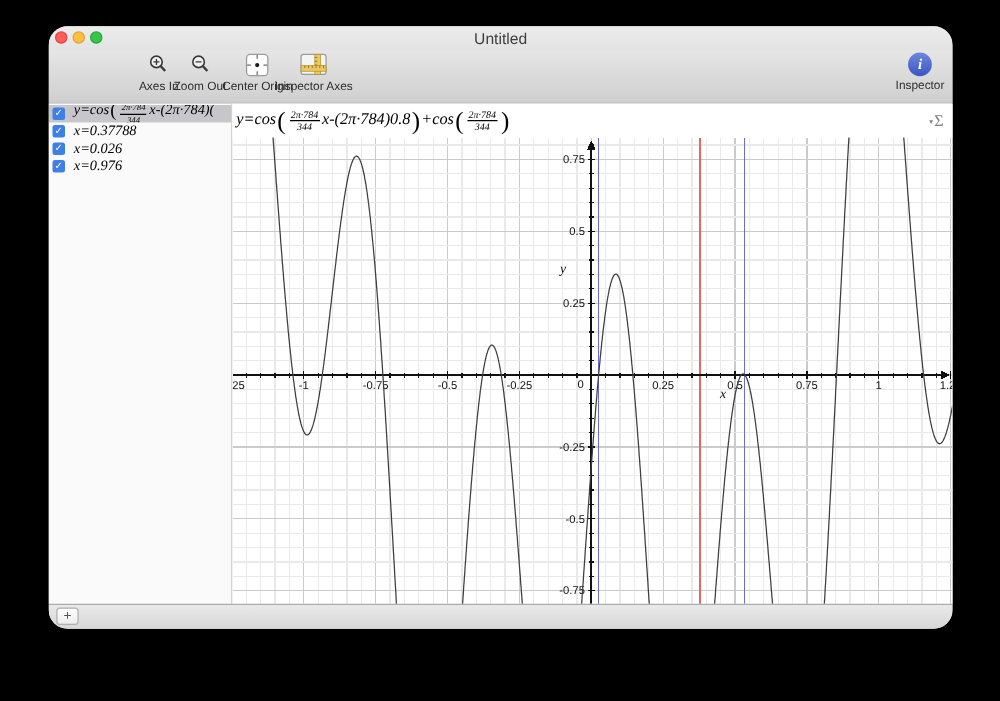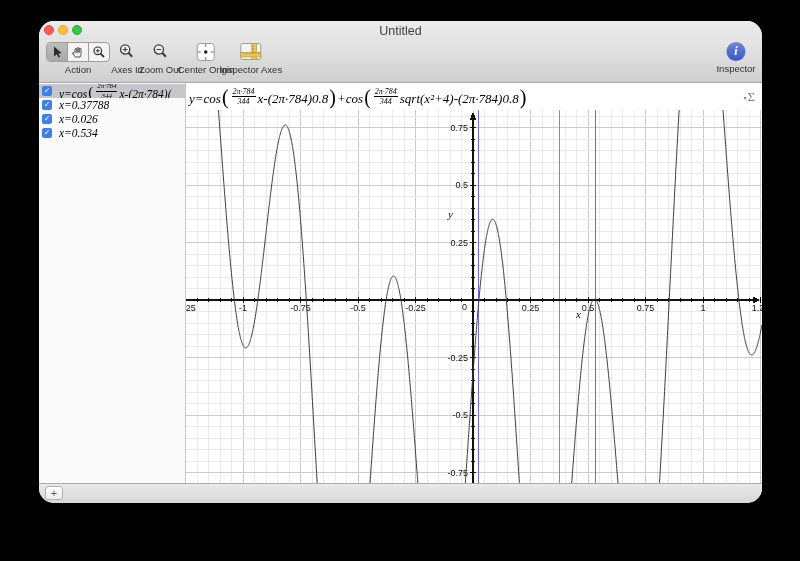--- a/index.html
+++ b/index.html
@@ -32,21 +32,21 @@
      font:italic bold 12px/19px "Liberation Serif",serif;text-align:center;}
   
   .content{position:absolute;left:0;top:62px;width:100%;height:400px;background:#fff;}
   .sidebar{position:absolute;left:0;top:0;width:147px;height:100%;background:#fafafa;
            border-right:1px solid #c6c6c6;box-sizing:border-box;overflow:hidden;}
   .eqrow{position:relative;height:14px;display:flex;align-items:center;white-space:nowrap;overflow:hidden;}
   .eqrow.selected{background:#c7c7cb;}
   .cbx{width:10px;height:10px;border-radius:2px;background:#3f7fe8;margin:0 7px 0 3px;flex:none;
        color:#fff;font-size:8px;line-height:10px;text-align:center;}
   
-  .math{display:flex;align-items:flex-end;}
+  .math{display:flex;align-items:flex-start;}
   .mtext{font:italic 13px "Liberation Serif",serif;color:#000;white-space:pre;}
   .mparen{font:normal 20px/1 "Liberation Serif",serif;color:#000;margin:0 1px;}
   .mfrac{display:inline-block;text-align:center;font:italic 8px/1.15 "Liberation Serif",serif;margin:0 2px;}
   .mnum{display:block;border-bottom:1px solid #000;padding:0 1px;}
   .mden{display:block;}
   .small .mtext{font-size:11.5px;}
   .small .mparen{font-size:15px;}
   .small .mfrac{font-size:7px;}
   
   .graphpane{position:absolute;left:147px;top:0;width:576px;height:100%;background:#fff;}
@@ -72,46 +72,20 @@
     <div class="traffic">
       <span class="tl red"></span>
       <span class="tl yellow"></span>
       <span class="tl green"></span>
     </div>
     <div class="title">Untitled</div>
   </div>
 
   <div class="toolbar">
 
-    <div class="tb-item" style="left:39px;">
-      <div class="segctl">
-        <span class="seg selected">
-          <svg width="14" height="14">
-            <polygon points="4,1.5 4,11.5 6.8,9.2 8.5,12.6 10.1,11.8 8.4,8.6 11.8,8.2" fill="#2c2c2c"></polygon>
-          </svg>
-        </span>
-        <span class="seg">
-          <svg width="14" height="14">
-            <g stroke="#4a4a4a" stroke-width="1" fill="#f2f2f2">
-              <path d="M4,8 V4.6 a1,1 0 0 1 2,0 V8 M6,7 V3.6 a1,1 0 0 1 2,0 V8 M8,7 V4.2 a1,1 0 0 1 2,0 V8.4"></path>
-              <path d="M3.4,8.2 q-1.6-1.2-2-0.2 q2,2.6 3,4 h4.6 q1.4-1.6 1-3.6"></path>
-            </g>
-          </svg>
-        </span>
-        <span class="seg">
-          <svg width="14" height="14">
-            <circle cx="5.8" cy="5.8" r="3.8" fill="none" stroke="#333" stroke-width="1.2"></circle>
-            <line x1="8.6" y1="8.6" x2="12" y2="12" stroke="#333" stroke-width="1.8"></line>
-            <line x1="3.9" y1="5.8" x2="7.7" y2="5.8" stroke="#333" stroke-width="1"></line>
-            <line x1="5.8" y1="3.9" x2="5.8" y2="7.7" stroke="#333" stroke-width="1"></line>
-          </svg>
-        </span>
-      </div>
-      <div class="tb-label">Action</div>
-    </div>
 
     <div class="tb-item" style="left:88px;">
       <div class="iconbox">
         <svg width="17" height="18">
           <circle cx="7" cy="6.5" r="4.6" fill="rgba(255,255,255,.5)" stroke="#3a3a3a" stroke-width="1.3"></circle>
           <line x1="10.3" y1="9.8" x2="14" y2="13.8" stroke="#3a3a3a" stroke-width="2"></line>
           <line x1="4.6" y1="6.5" x2="9.4" y2="6.5" stroke="#3a3a3a" stroke-width="1.1"></line>
           <line x1="7" y1="4.1" x2="7" y2="8.9" stroke="#3a3a3a" stroke-width="1.1"></line>
         </svg>
       </div>
@@ -200,21 +174,21 @@
           </div>
           <div class="eqrow small">
             <span class="cbx">✓</span>
             <span class="math">
               <span class="mtext">x=0.026</span>
             </span>
           </div>
           <div class="eqrow small">
             <span class="cbx">✓</span>
             <span class="math">
-              <span class="mtext">x=0.534</span>
+              <span class="mtext">x=0.976</span>
             </span>
           </div>
         </div>
     </div>
 
     <div class="graphpane">
       <div class="eqbar">
         <div id="main-eq" class="math">
             <span class="mtext">y=cos</span>
             <span class="mparen">(</span>
@@ -223,21 +197,20 @@
               <span class="mden">344</span>
             </span>
             <span class="mtext">x-(2π·784)0.8</span>
             <span class="mparen">)</span>
             <span class="mtext">+cos</span>
             <span class="mparen">(</span>
             <span class="mfrac">
               <span class="mnum">2π·784</span>
               <span class="mden">344</span>
             </span>
-            <span class="mtext">sqrt(x²+4)-(2π·784)0.8</span>
             <span class="mparen">)</span>
           </div>
         <div class="palette">
           <span class="tri">▾</span>
           <span class="sigma">Σ</span>
         </div>
       </div>
       <svg id="graph" width="576" height="373">
           <g shape-rendering="crispEdges">
             <line x1="11" y1="0" x2="11" y2="373" stroke="#e9e9e9" stroke-width="1"></line>

